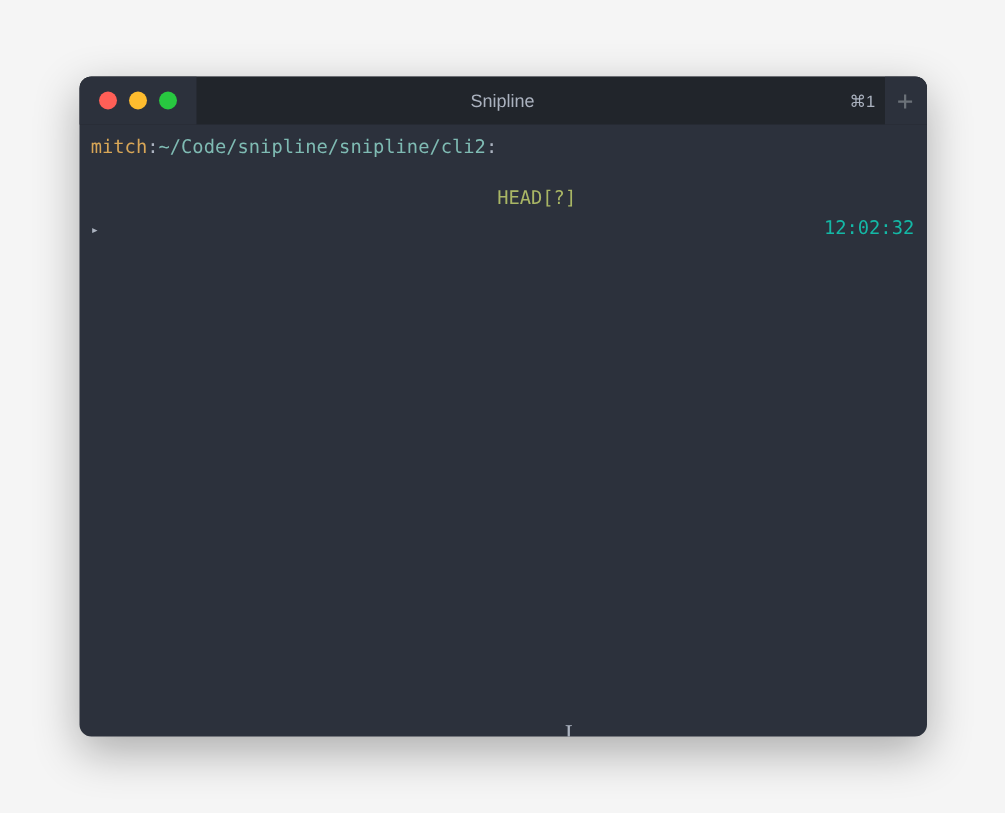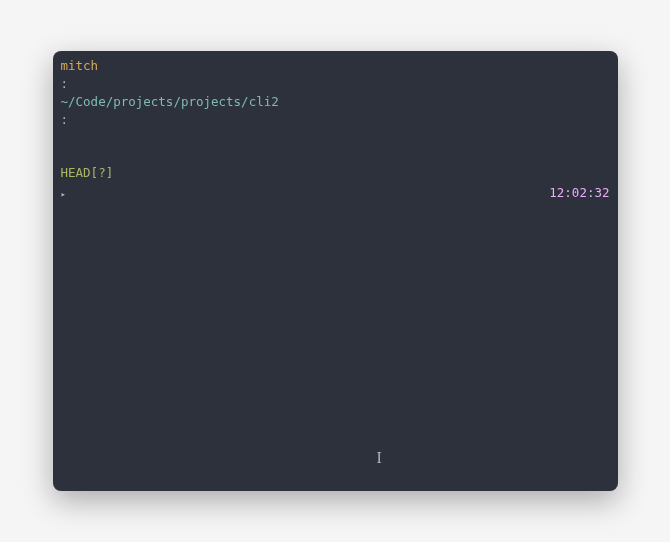--- a/index.html
+++ b/index.html
@@ -87,58 +87,69 @@
       flex: 1;
       padding: 6px 8px;
       font-size: 12.5px;
       line-height: 1.45;
       color: #abb2bf;
       position: relative;
     }
     .prompt-line {
       display: flex;
       flex-wrap: wrap;
-      flex-direction: column;
     }
     .user { color: #d8a657; }
     .path { color: #7fbbb3; }
     .git { color: #a9b665; margin-top: 34px; }
     .input-line {
       display: flex;
       align-items: center;
       justify-content: space-between;
       margin-top: 2px;
     }
     .prompt-symbol {
       color: #abb2bf;
       font-size: 9px;
       margin-right: 6px;
     }
     .timestamp {
-      color: #f0abfc;
+      color: #14b8a6;
       font-size: 12.5px;
     }
     .text-cursor {
       position: absolute;
       left: 324px;
       top: 395px;
       color: #abb2bf;
       font-size: 16px;
       font-family: serif;
     }
   </style>
 </head>
 <body>
 
 <div class="terminal-window">
+  <div class="titlebar">
+    <div class="traffic-lights">
+      <div class="traffic-light tl-red"></div>
+      <div class="traffic-light tl-yellow"></div>
+      <div class="traffic-light tl-green"></div>
+    </div>
+    <div class="title">Snipline</div>
+    <div class="titlebar-right">
+      <span class="shortcut-hint">⌘1</span>
+      <div class="new-tab">+</div>
+    </div>
+  </div>
   <div class="terminal-body">
     <div class="prompt-line">
       <span class="user">mitch</span>
         <span>:</span>
-        <span class="path">~/Code/projects/projects/cli2</span>
+        <span class="path">~/Code/snipline/snipline/cli2</span>
         <span>:</span>
         <span class="git">HEAD[?]</span>
     </div>
     <div class="input-line">
       <div>
         <span class="prompt-symbol">▸</span>
       </div>
       <span class="timestamp">12:02:32</span>
     </div>
     <span class="text-cursor">I</span>

